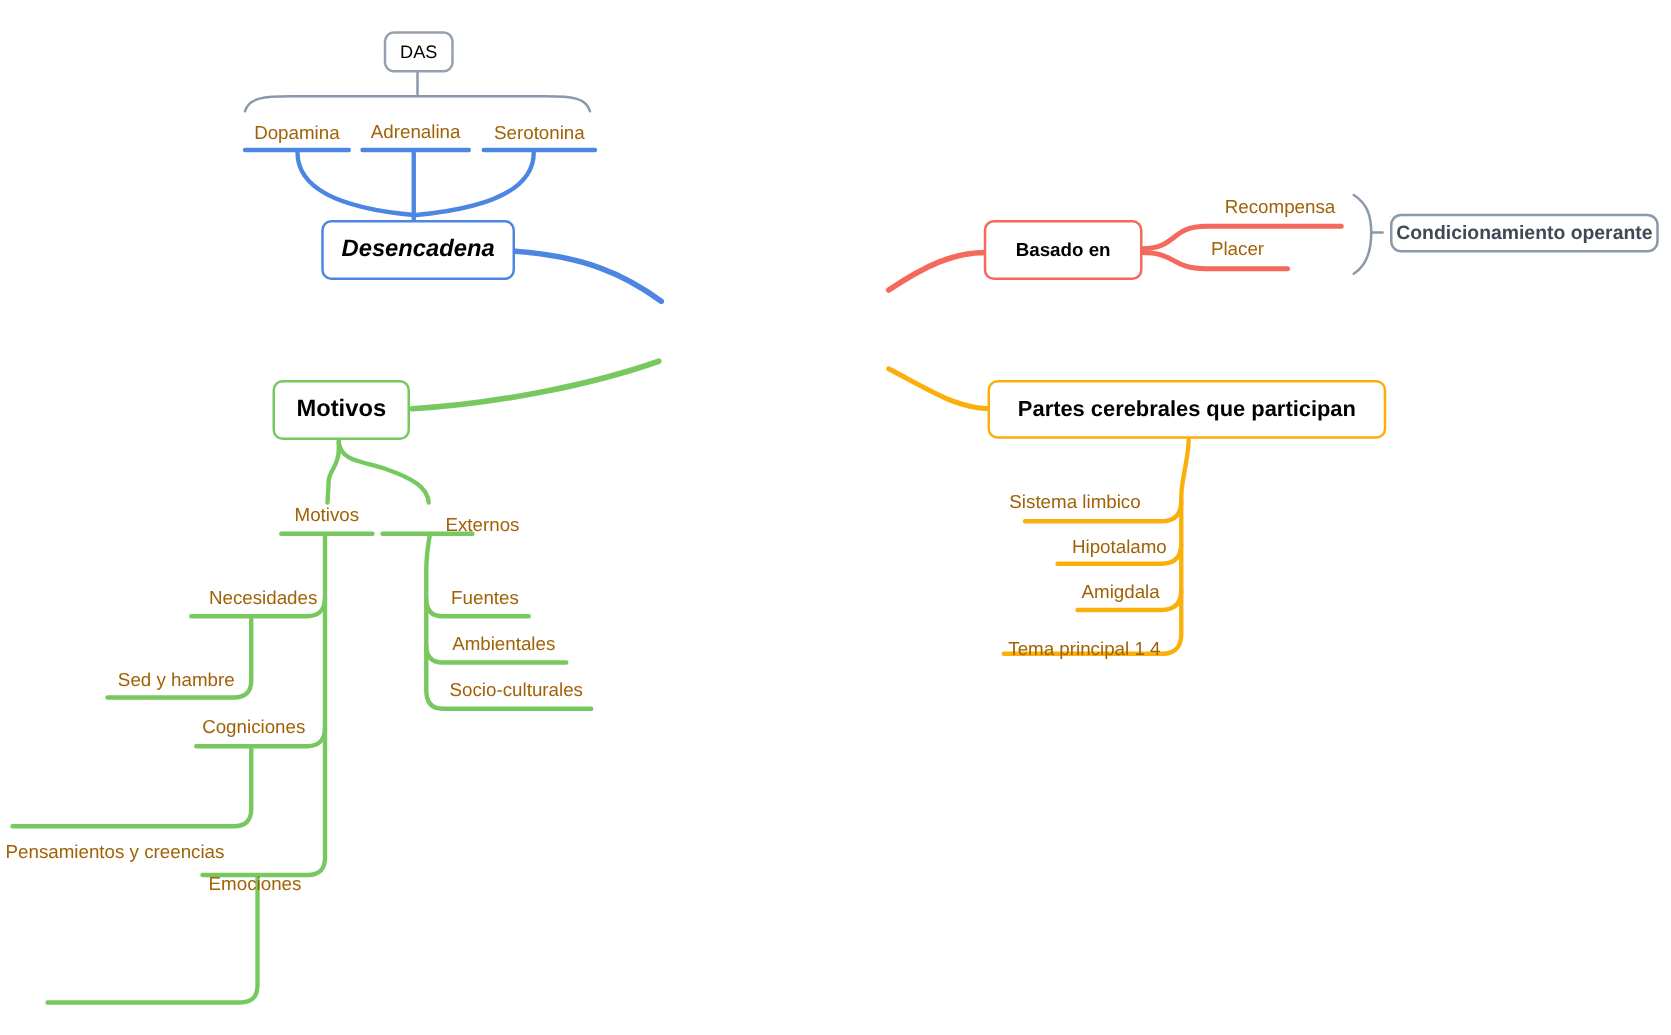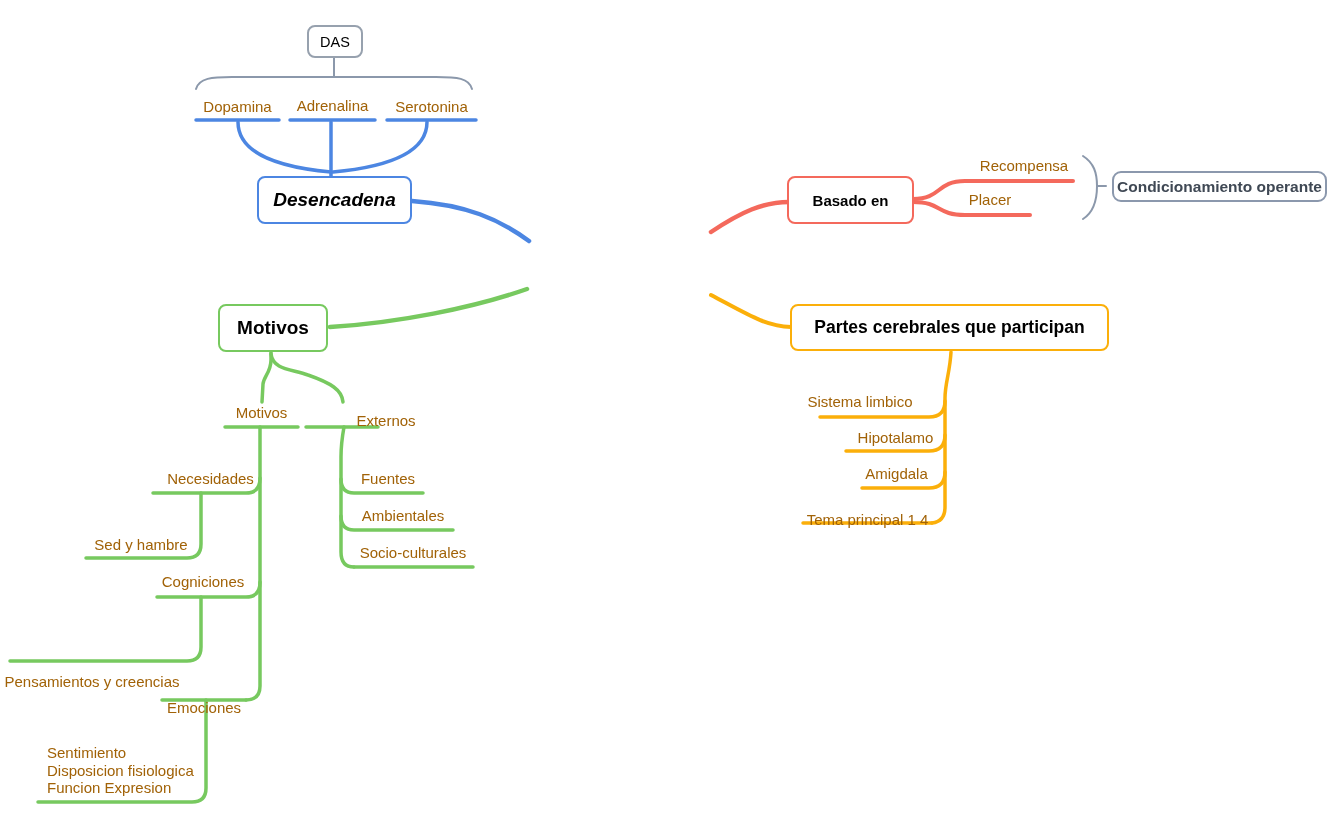--- a/index.html
+++ b/index.html
@@ -128,23 +128,18 @@
 
   <div class="leaf" style="left:225px;top:404px;width:73px;">Motivos</div>
   <div class="leaf" style="left:306px;top:412px;width:72px;margin-left:44px;">Externos</div>
 
   <div class="leaf" style="left:139px;top:470px;width:95px;margin-left:24px;">Necesidades</div>
   <div class="leaf" style="left:86px;top:536px;width:110px;">Sed y hambre</div>
   <div class="leaf" style="left:157px;top:573px;width:92px;">Cogniciones</div>
   <div class="leaf" style="left:2px;top:638px;width:180px;margin-top:35px;">Pensamientos y creencias</div>
   <div class="leaf" style="left:162px;top:677px;width:84px;margin-top:22px;">Emociones</div>
 
-  <div class="leaf multiline" style="left:47px;top:744px;width:160px;">
-    <div>Sentimiento</div>
-    <div>Disposicion fisiologica</div>
-    <div>Funcion Expresion</div>
-  </div>
 
   <div class="leaf" style="left:353px;top:470px;width:70px;">Fuentes</div>
   <div class="leaf" style="left:353px;top:507px;width:100px;">Ambientales</div>
   <div class="leaf" style="left:353px;top:544px;width:120px;">Socio-culturales</div>
 
 </div>
 
 </body></html>

